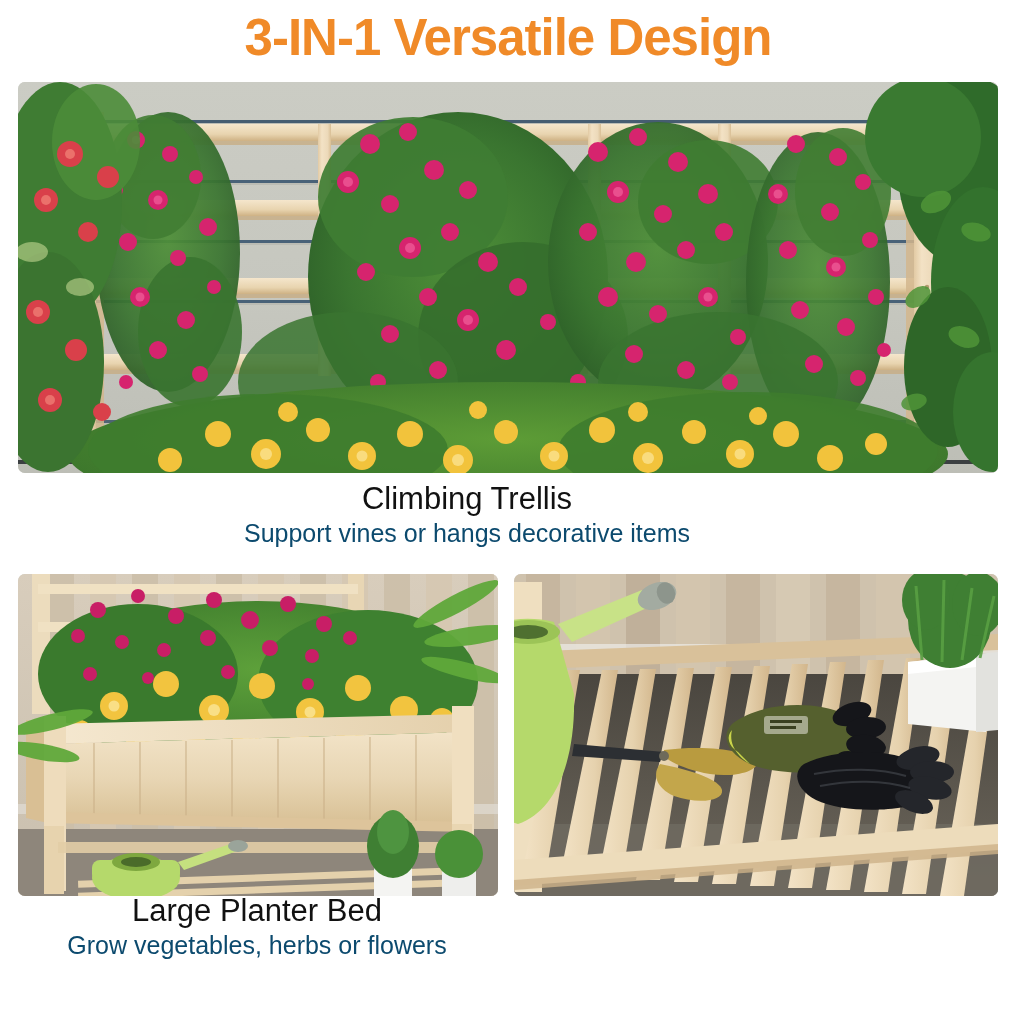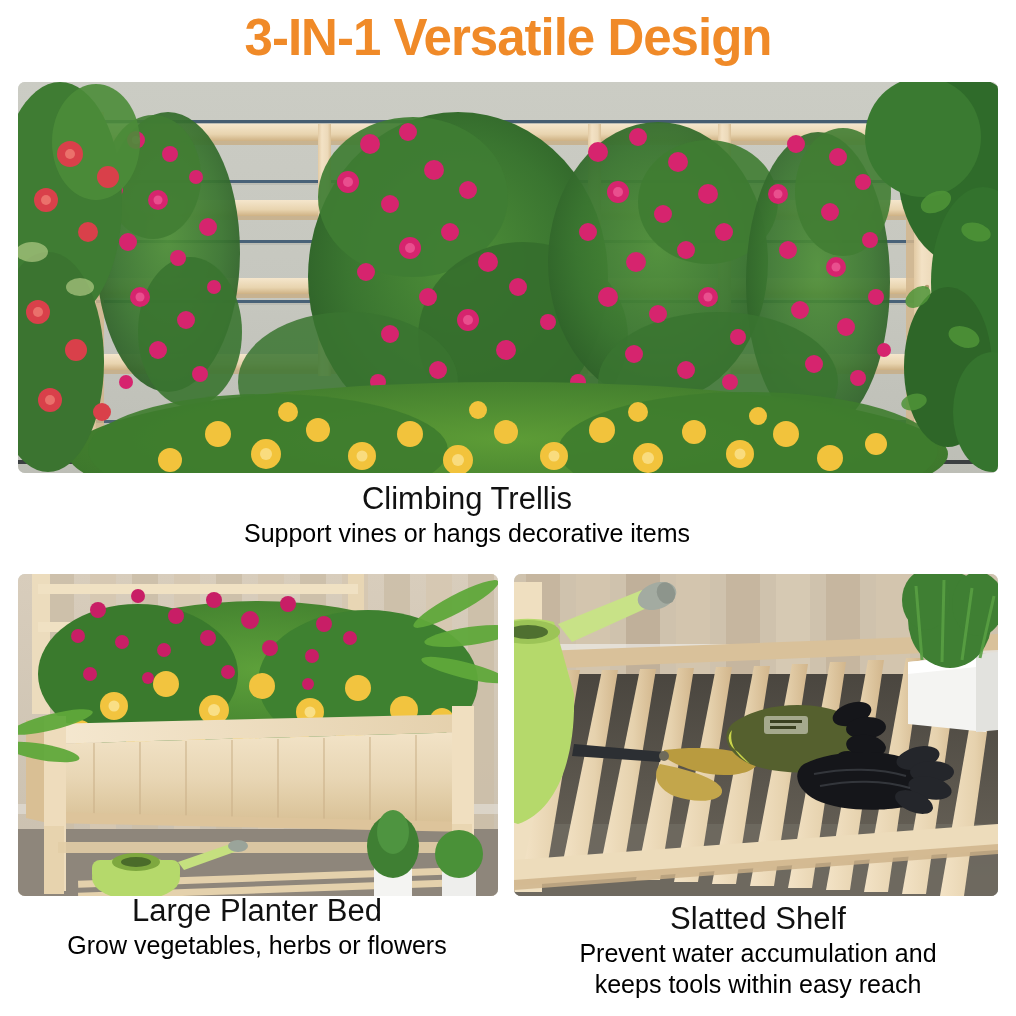--- a/index.html
+++ b/index.html
@@ -28,21 +28,21 @@
   }
   #panel-top{left:18px;top:82px;width:980px;height:391px;}
   #panel-bl{left:18px;top:574px;width:480px;height:322px;}
   #panel-br{left:514px;top:574px;width:484px;height:322px;}
 
   .panel svg{display:block;width:100%;height:100%;}
 
   
   .cap{position:absolute;text-align:center;color:#1a1a1a;}
   .cap .h{font-size:31px;line-height:38px;font-weight:400;color:#111;}
-  .cap .s{font-size:25px;line-height:31px;font-weight:400;color:#000000;}
+  .cap .s{font-size:25px;line-height:31px;font-weight:400;color:#0c4a6e;}
 
   #cap-top{left:0;top:480px;width:934px;}
   #cap-bl{left:8px;top:892px;width:498px;}
   #cap-br{left:510px;top:900px;width:496px;}
 </style>
 </head>
 <body>
 
 <div class="page">
 
@@ -602,19 +602,14 @@
         <g stroke="#59a043" stroke-width="3" fill="none" opacity="0.9">
           <path d="M408 86 L402 12"></path>
             <path d="M428 88 L430 6"></path>
           <path d="M448 86 L458 14"></path>
             <path d="M466 84 L480 22"></path>
         </g>
       </g>
     </svg>
   </div>
 
-  <div class="cap" id="cap-br">
-    <div class="h">Slatted Shelf</div>
-    <div class="s">Prevent water accumulation and</div>
-    <div class="s">keeps tools within easy reach</div>
-  </div>
 
 </div>
 
 </body></html>

